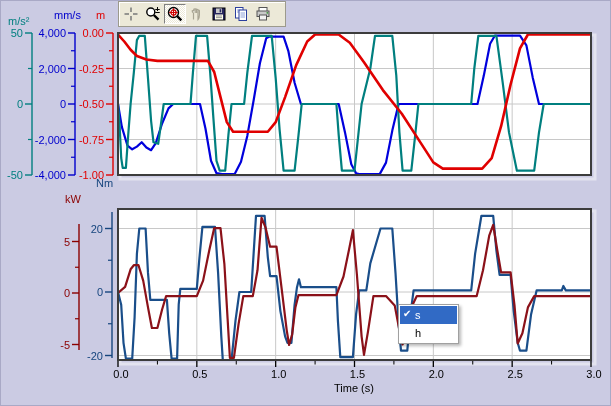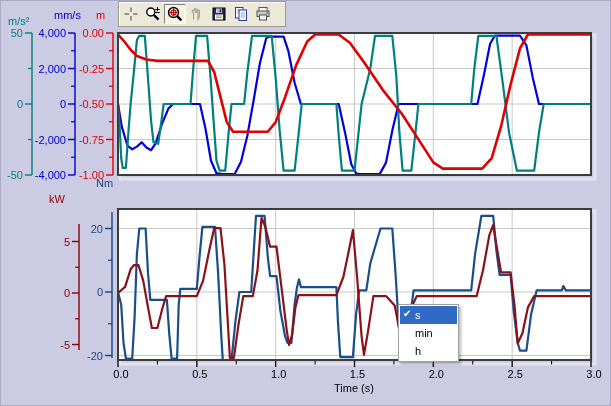--- a/index.html
+++ b/index.html
@@ -93,21 +93,21 @@
         <rect x="2" y="5" width="12" height="5.5" fill="#C9C9C9" stroke="#555"></rect>
         <rect x="4.5" y="9" width="7" height="5" fill="#F2F2F2" stroke="#555"></rect>
         <circle cx="12.3" cy="6.8" r="0.9" fill="#3C9A3C"></circle>
       </svg>
     </button>
   </div>
 
   <span class="unitlbl" style="left:8px;top:15px;color:#007F7F">m/s²</span>
   <span class="unitlbl" style="left:54px;top:9px;color:#0000CC">mm/s</span>
   <span class="unitlbl" style="left:96px;top:9px;color:#E00000">m</span>
-  <span class="unitlbl" style="left:49px;top:193px;color:#8B0000">kW</span>
+  <span class="unitlbl" style="left:65px;top:193px;color:#8B0000">kW</span>
   <span class="unitlbl" style="left:96px;top:177px;color:#16457E">Nm</span>
 
   <svg id="chart-svg" width="611" height="406">
       <defs>
         <clipPath id="clip0">
           <rect x="118" y="33" width="473" height="142"></rect>
         </clipPath>
         <clipPath id="clip1">
           <rect x="118" y="209" width="473" height="151"></rect>
         </clipPath>
@@ -218,19 +218,16 @@
       <line x1="551.5833333333333" y1="361" x2="551.5833333333333" y2="364.5" stroke="#000000"></line>
       <text x="354" y="392" fill="#000000" text-anchor="middle" font-size="11" font-family="Liberation Sans,sans-serif">Time (s)</text>
     </svg>
 
   <div id="unit-menu">
     <div class="mitem sel">
       <span class="check">✔</span>
       <span>s</span>
     </div>
     <div class="mitem">
-      <span>min</span>
-    </div>
-    <div class="mitem">
       <span>h</span>
     </div>
   </div>
 </div>
 
 </body></html>

